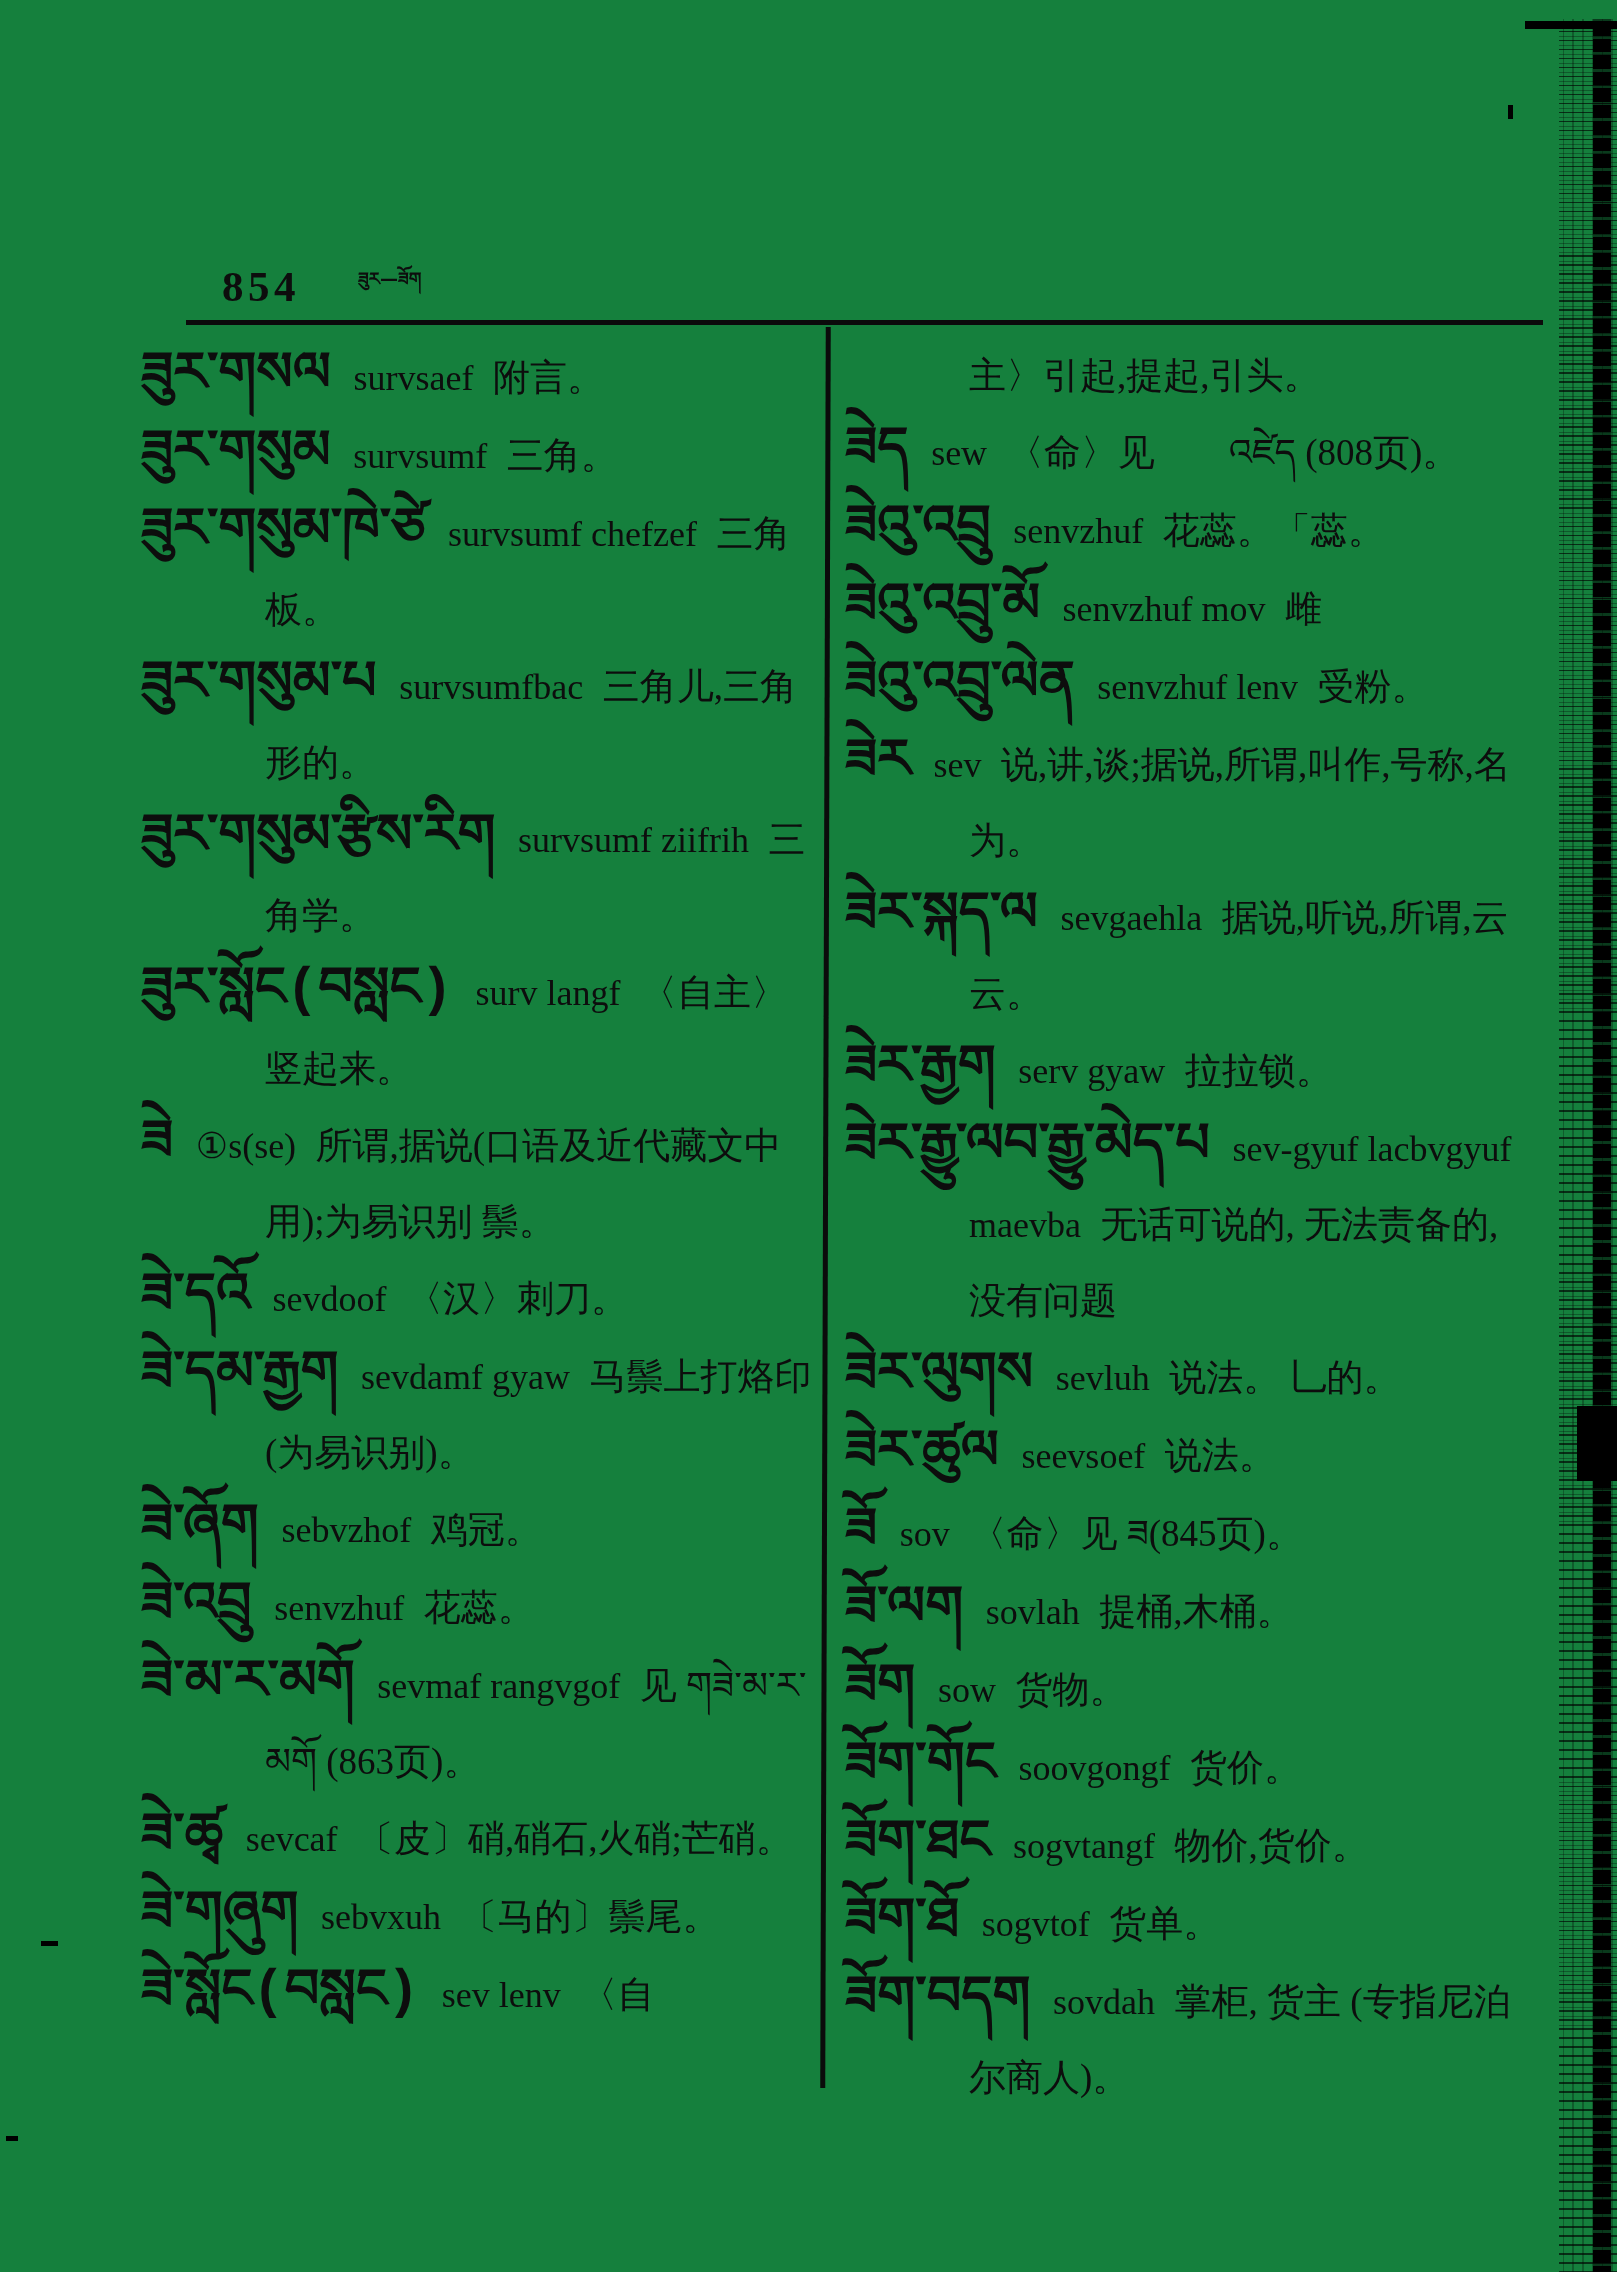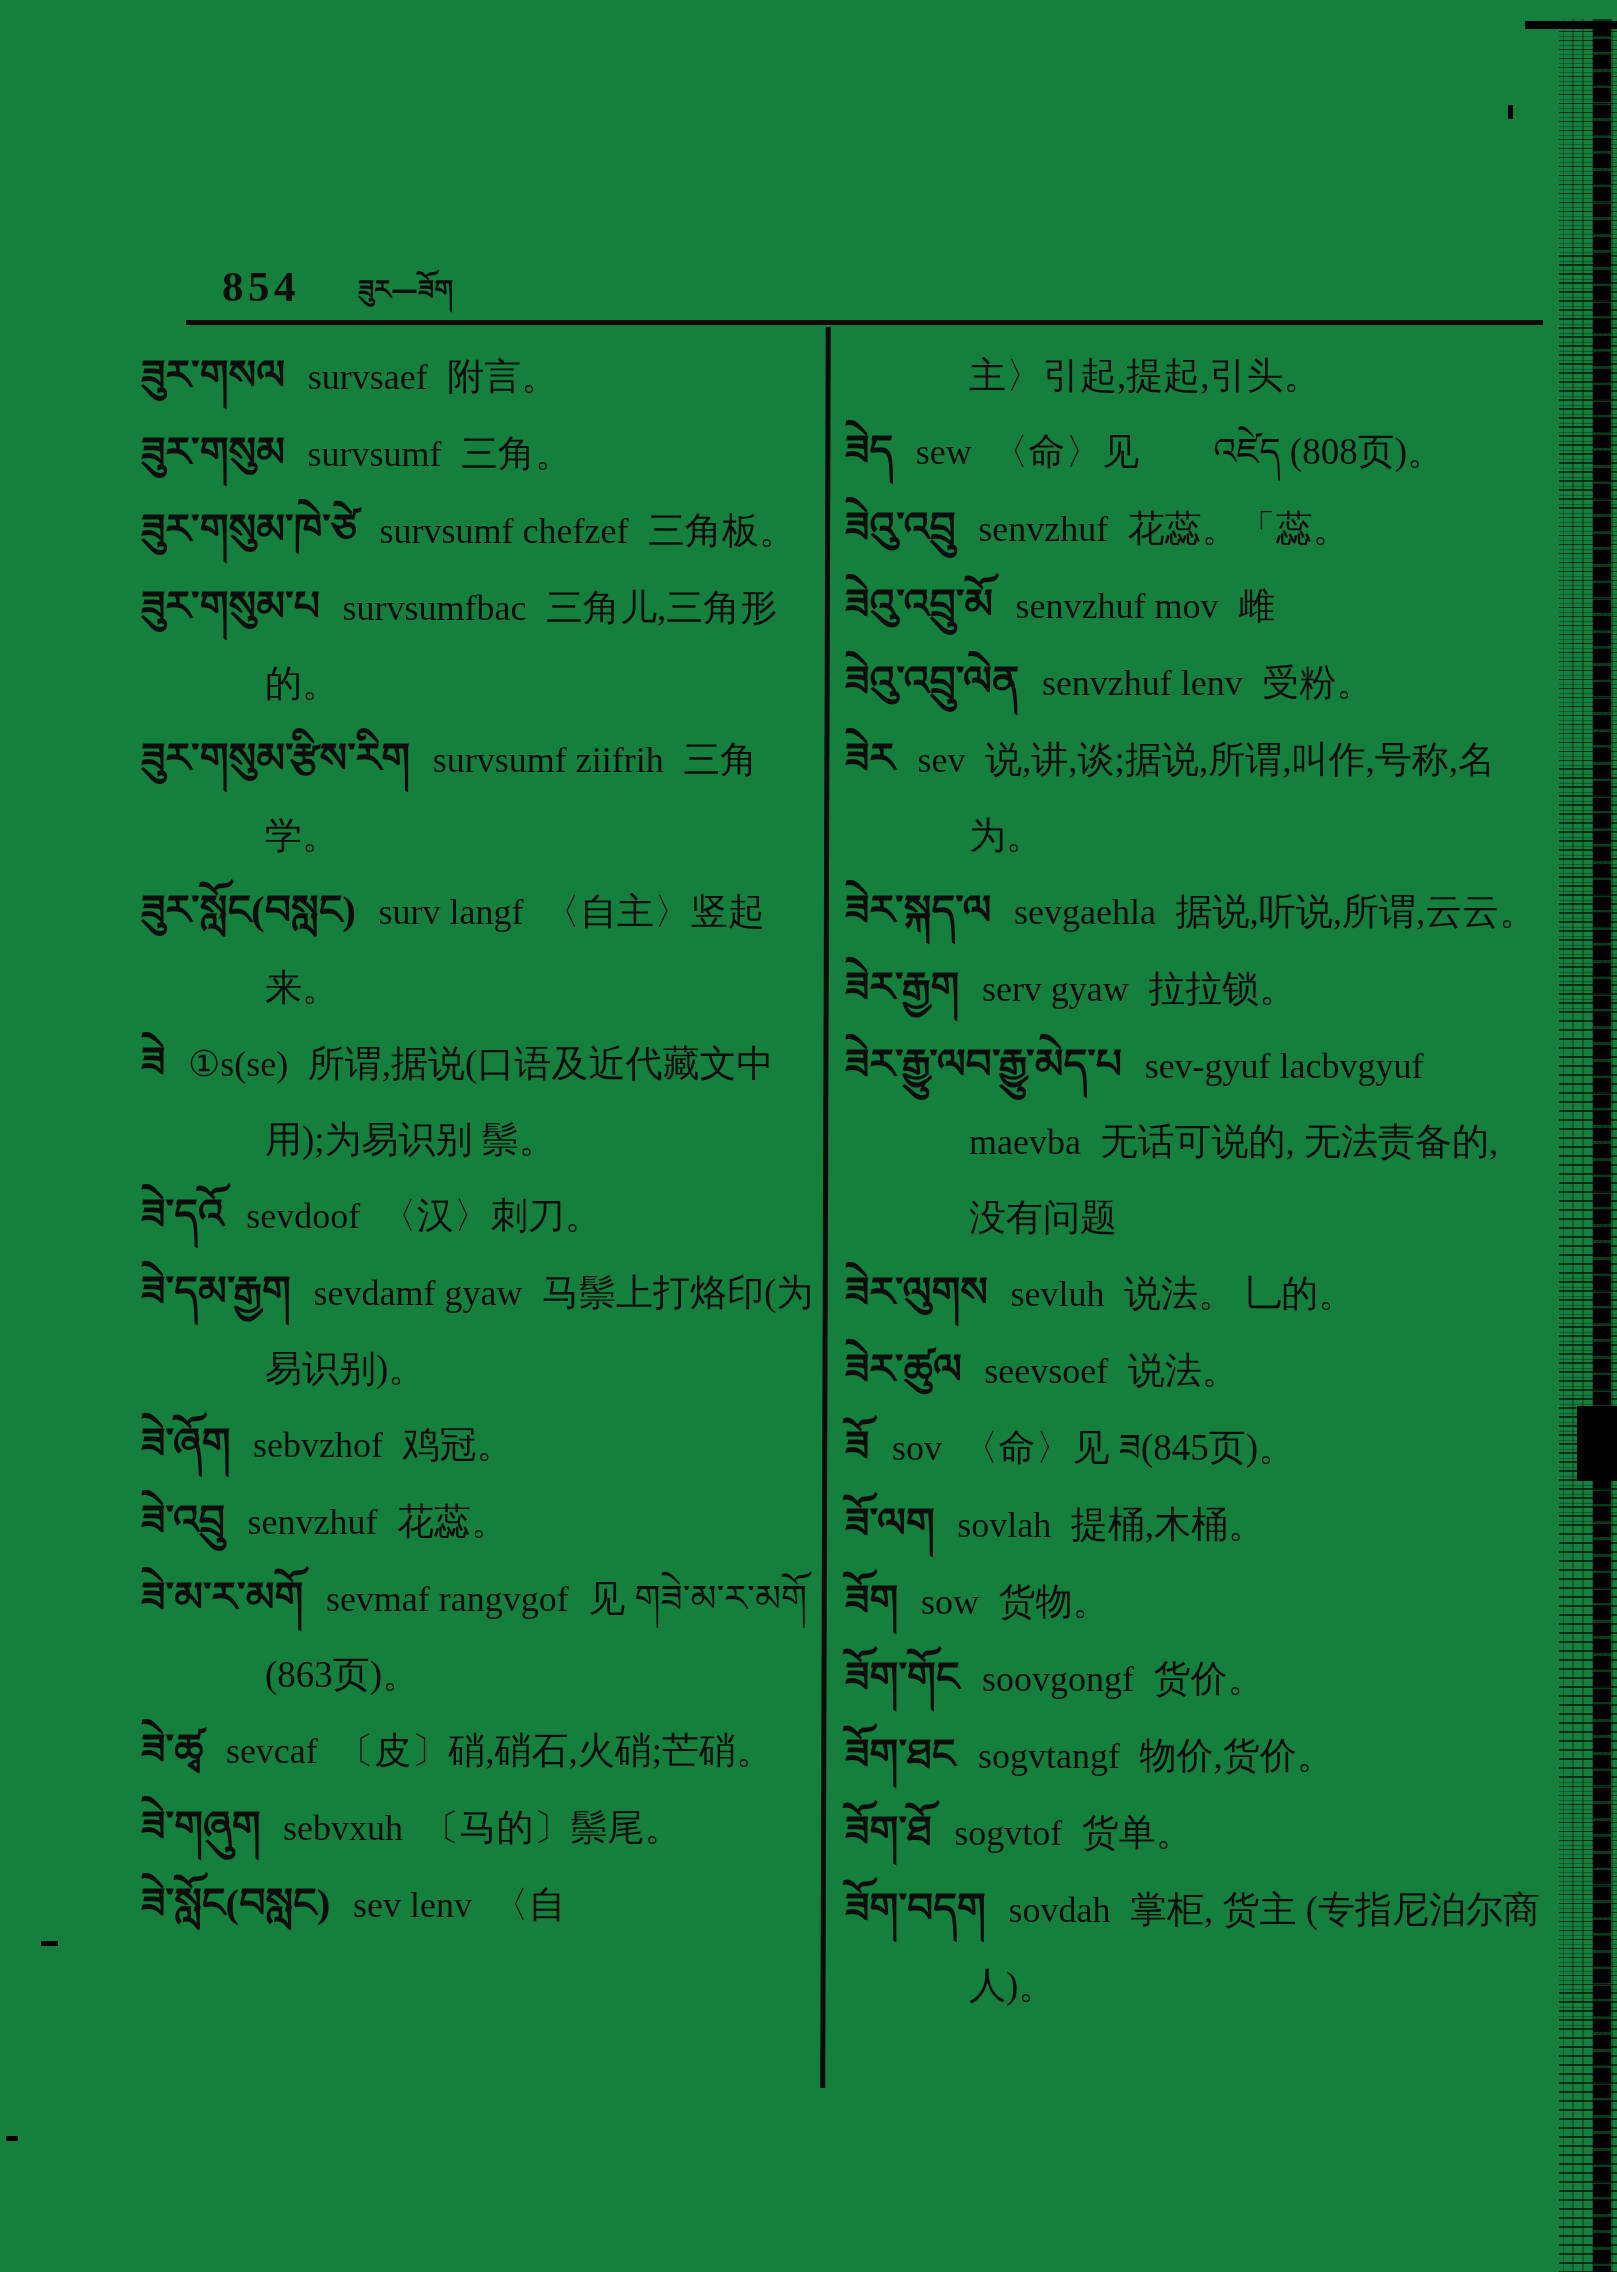--- a/index.html
+++ b/index.html
@@ -7,42 +7,42 @@
     position:relative; width:1617px; height:2273px;
     background:#15803d; color:#0d0d0d; overflow:hidden;
     font-family:"Liberation Serif", serif;
   }
   .pagenum {
     position:absolute; left:222px; top:262px;
     font-size:43px; font-weight:bold; letter-spacing:4.5px;
   }
   .header-tib {
     position:absolute; left:358px; top:259px;
-    font-size:27px; font-weight:bold;
+    font-size:18px; font-weight:bold;
     font-family:"DejaVu Sans", sans-serif;
   }
   .header-rule {
     position:absolute; left:186px; top:320px; width:1357px; height:5.2px;
     background:#0b0b0b;
   }
   .divider {
     position:absolute; left:823px; top:327px; width:4.5px; height:1761px;
     background:#0b0b0b; transform:rotate(0.18deg);
   }
   .col {
     position:absolute; top:338px;
     font-size:37px; line-height:75px;
   }
   .col-left  { left:141px;  width:680px; }
   .col-right { left:845px; width:696px; }
   .entry { padding-left:124px; text-indent:-124px; }
   .entry.cont { text-indent:0; }
   .tib {
-    font-family:Liberation Serif, serif;
-    font-size:41px; font-weight:bold; margin-right:22.5px;
+    font-family:Liberation Mono, monospace;
+    font-size:54px; font-weight:bold; margin-right:22.5px;
   }
   .rom {
     font-family:"Liberation Serif", serif;
     font-size:36px; font-weight:normal; margin-right:19.5px;
   }
   .def { font-size:37px; }
   
   .scan-edge {
     position:absolute; top:19px; right:0; width:58px; height:2254px;
     background:

